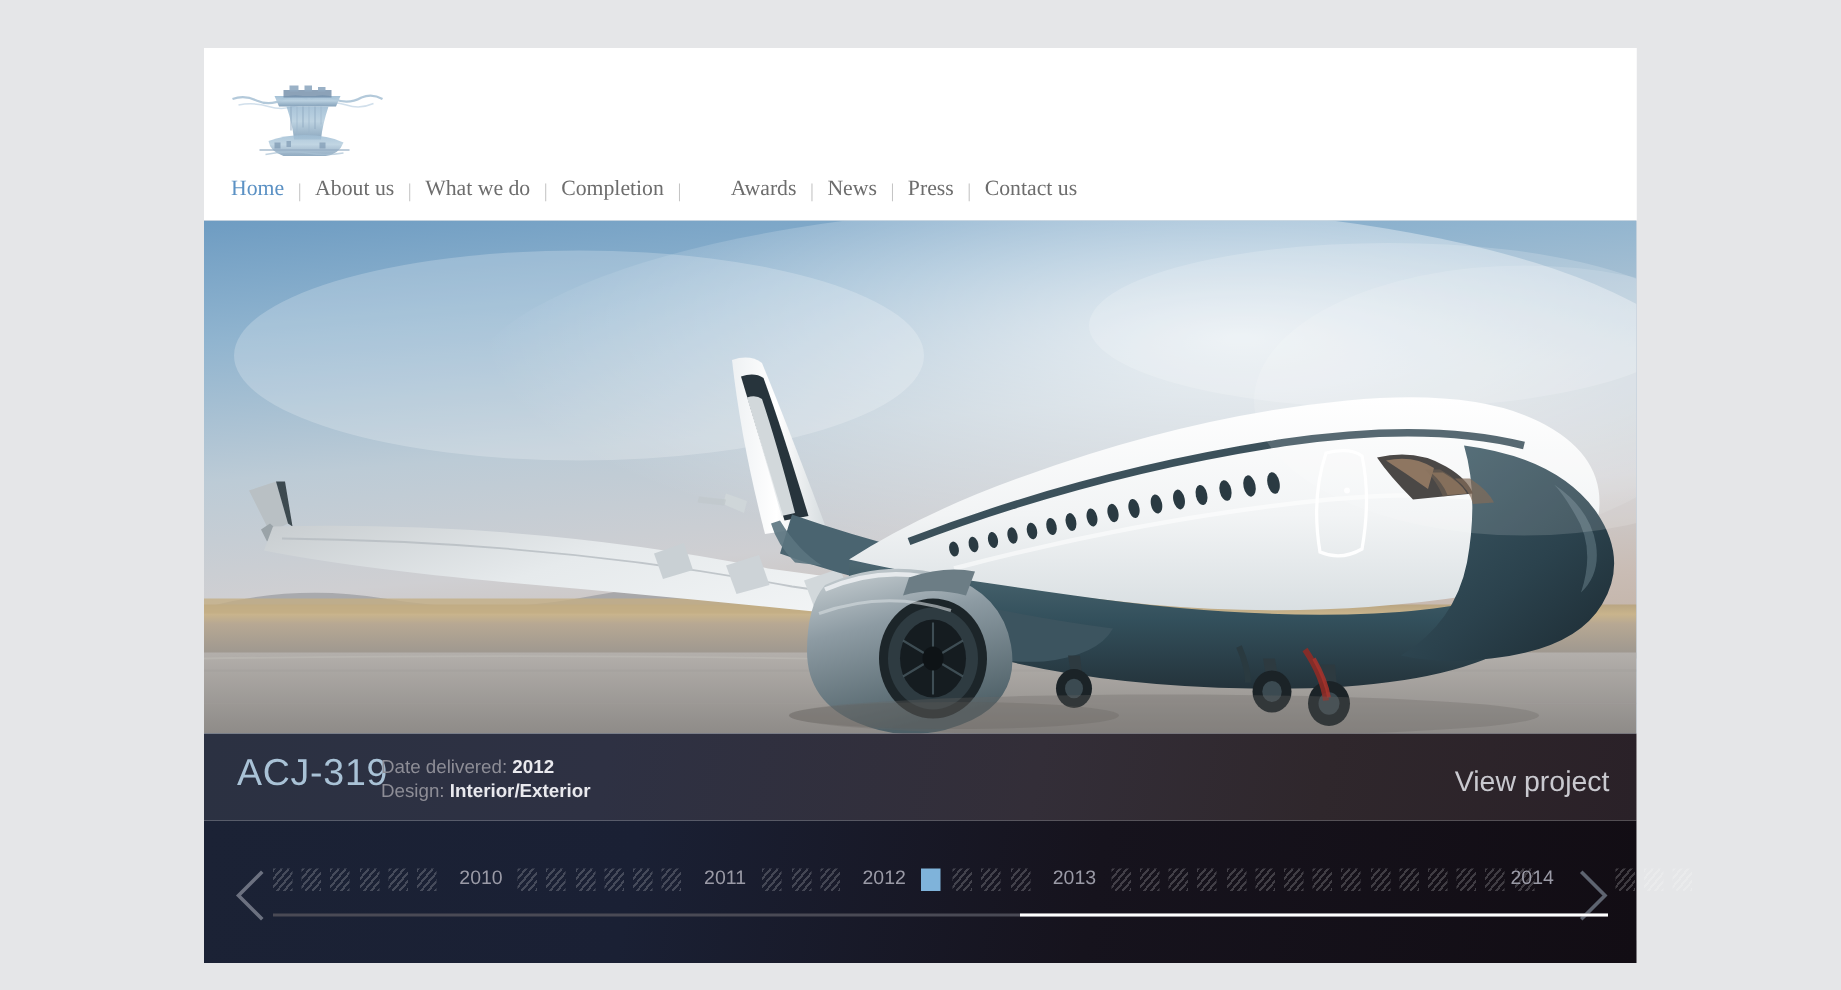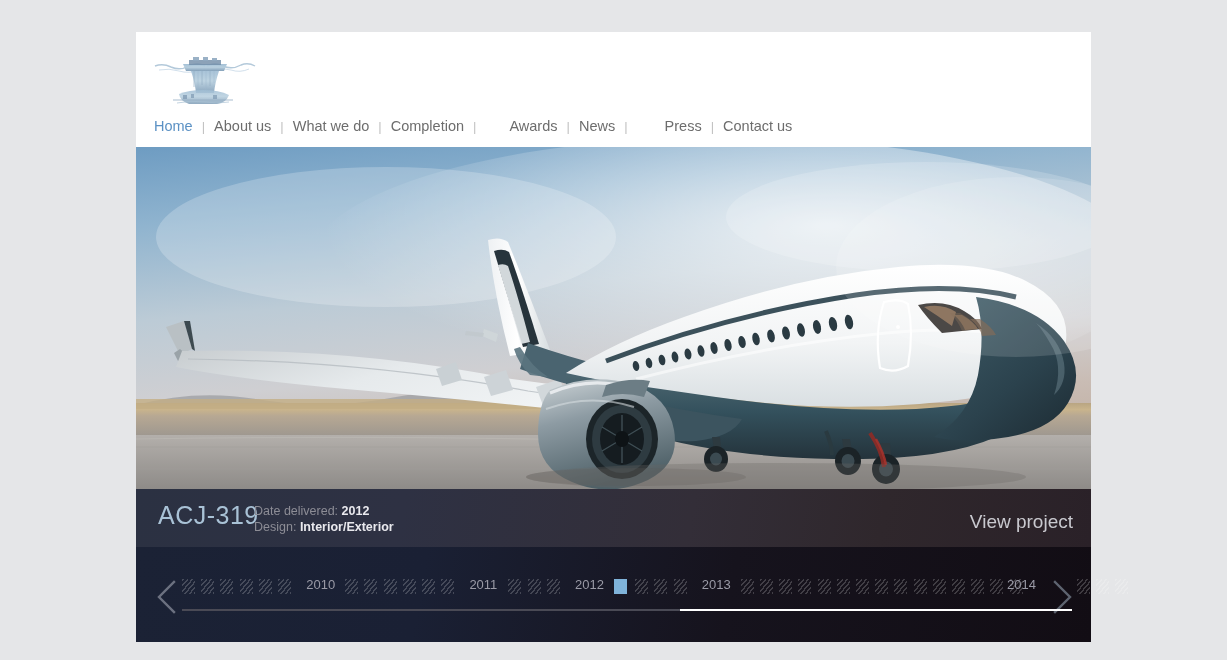--- a/index.html
+++ b/index.html
@@ -58,20 +58,21 @@
 
   
   #nav {
     position: absolute;
     left: 17px;
     top: 86px;
     display: flex;
     align-items: center;
     font-size: 14.5px;
     white-space: nowrap;
+    font-family: Liberation Serif, serif;
   }
   .nav-item {
     color: #6d6d6d;
     text-decoration: none;
     padding: 0 1px;
   }
   .nav-item.active { color: #5b91c4; }
   .nav-sep {
     color: #c2c2c2;
     padding: 0 8px;
@@ -240,21 +241,21 @@
         <a class="nav-item" href="#" style="color: rgb(109, 109, 109);">About us</a>
         <span class="nav-sep">|</span>
         <a class="nav-item" href="#" style="color: rgb(109, 109, 109);">What we do</a>
         <span class="nav-sep">|</span>
         <a class="nav-item" href="#" style="color: rgb(109, 109, 109);">Completion</a>
         <span class="nav-sep">|</span>
         <a class="nav-item" href="#" style="color: rgb(109, 109, 109); margin-left: 24px;">Awards</a>
         <span class="nav-sep">|</span>
         <a class="nav-item" href="#" style="color: rgb(109, 109, 109);">News</a>
         <span class="nav-sep">|</span>
-        <a class="nav-item" href="#" style="color: rgb(109, 109, 109); margin-left: 28px;">Press</a>
+        <a class="nav-item" href="#" style="color: rgb(109, 109, 109);">Press</a>
         <span class="nav-sep">|</span>
         <a class="nav-item" href="#" style="color: rgb(109, 109, 109);">Contact us</a>
       </nav>
     </div>
 
     <div id="hero">
       <svg viewBox="0 0 955 342" preserveAspectRatio="none" aria-hidden="true">
         <defs>
           <linearGradient id="sky" x1="0" y1="0" x2="0.25" y2="1">
             <stop offset="0%" stop-color="#6e9cc2"></stop>

